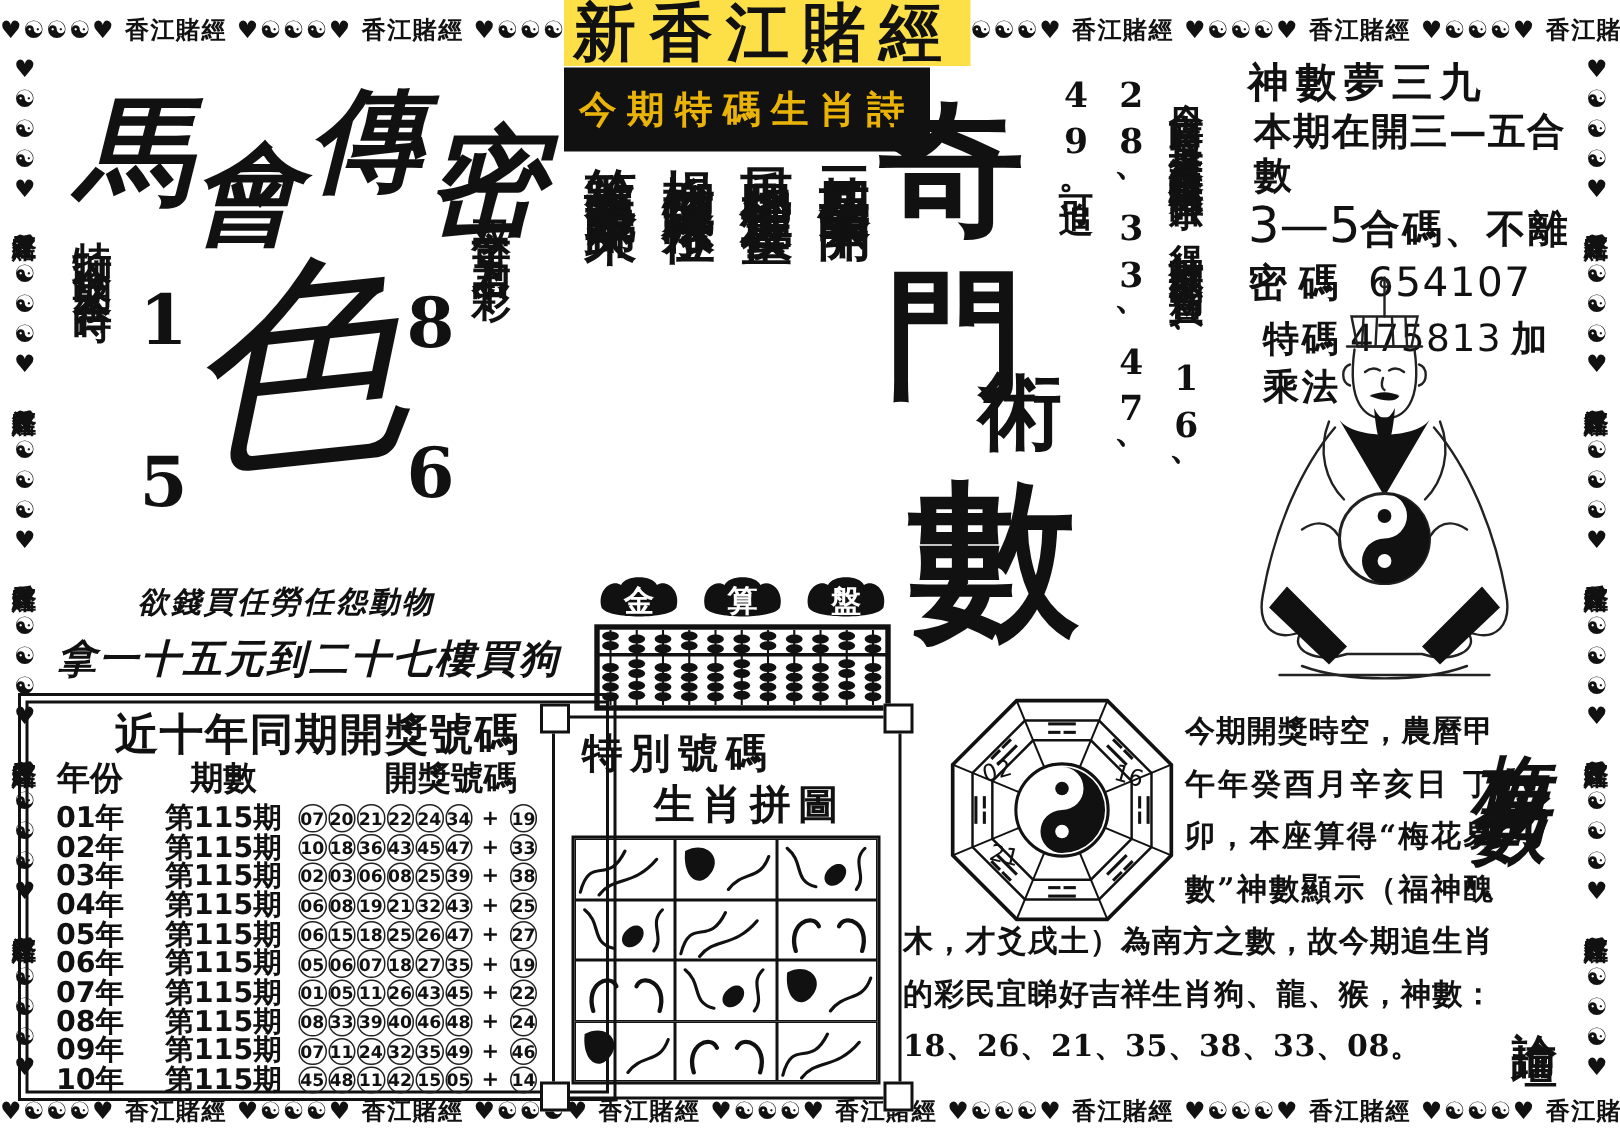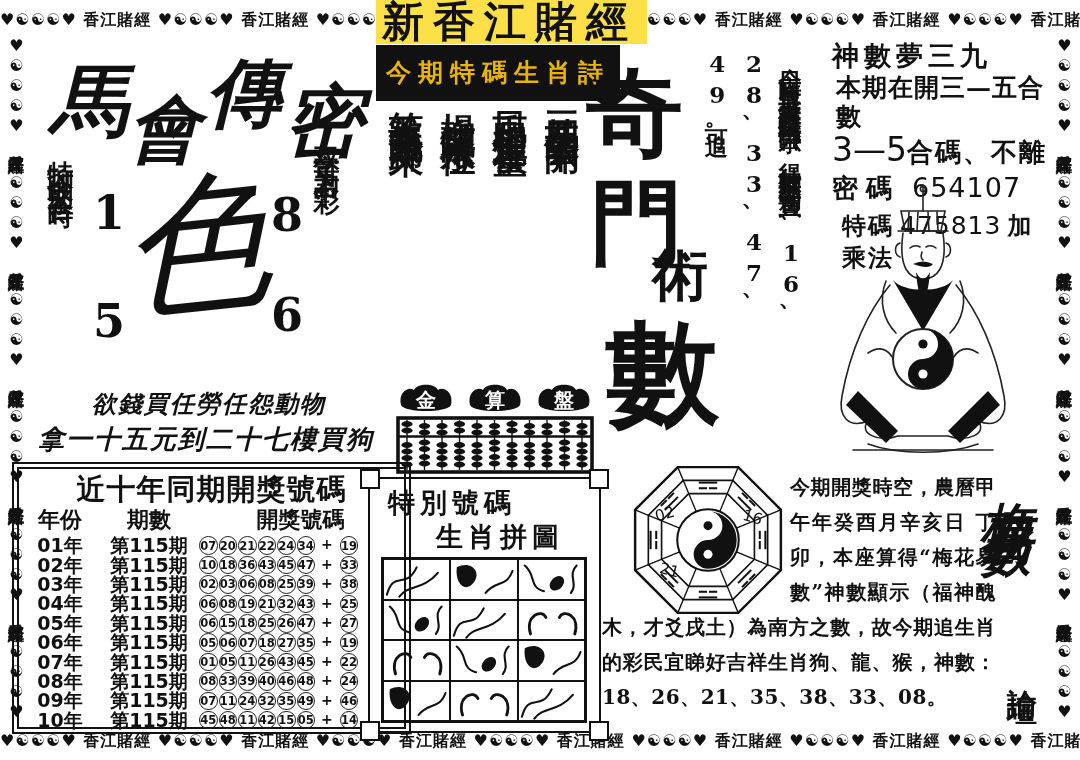--- a/index.html
+++ b/index.html
@@ -30,33 +30,33 @@
   #mc3{left:284px;top:70px;font-size:78px}
   .vphrase{writing-mode:vertical-rl;text-orientation:upright;font:700 26px "DejaVu Serif",serif;letter-spacing:7px}
   #phrase-left{left:44px;top:140px;height:230px}
   #phrase-right{left:310px;top:126px;height:262px}
   .bignum{position:absolute;font:700 46px/1 "DejaVu Serif","Liberation Serif",serif}
   #n1{left:93px;top:190px} #n5{left:93px;top:298px}
   #n8{left:271px;top:192px} #n6{left:271px;top:292px}
   #glyph{left:122px;top:168px;font:400 150px/1 "DejaVu Serif",serif;font-style:italic;
          transform:rotate(-6deg) skewX(-4deg)}
   .callig{font-style:italic;font-weight:700;font-family:"DejaVu Serif",serif;letter-spacing:2px}
-  #hint1{left:92px;top:388px;font-size:24px}
+  #hint1{left:92px;top:388px;font-size:20px}
   #hint2{left:38px;top:422px;font-size:26px}
 
   
   #history{left:12px;top:462px;width:399px;height:272px;border:2.5px solid #111;padding:3px;box-sizing:border-box}
   #history .inner{border:2px solid #111;width:100%;height:100%;box-sizing:border-box;padding:3px 2px 0}
   .t-title{font:900 29px/34px "DejaVu Sans","Liberation Sans",sans-serif;text-align:center;letter-spacing:1px}
   .thead{display:flex;font:900 22px/26px "DejaVu Sans",sans-serif;margin:1px 0 3px}
   .h-year{width:78px;text-align:center}.h-period{width:100px;text-align:center}.h-nums{flex:1;text-align:center}
   .trow{display:flex;align-items:center;height:19.4px;font-family:"DejaVu Sans","Liberation Sans",sans-serif}
   .tyear{width:78px;text-align:center;font:600 19px/1 "DejaVu Sans",sans-serif}
   .tperiod{width:100px;text-align:center;font:600 19px/1 "DejaVu Sans",sans-serif}
-  .tnums{flex:1;display:flex;align-items:flex-start}
+  .tnums{flex:1;display:flex;align-items:center}
   .numcirc{width:18.5px;height:18.5px;border:1.5px solid #222;border-radius:50%;box-sizing:border-box;
            display:flex;align-items:center;justify-content:center;
            font:700 11.5px "DejaVu Sans",sans-serif;margin-right:1px;flex:none}
   .plus{font:700 14px "DejaVu Sans",sans-serif;margin:0 5px}
   .special{margin-left:2px}
 
   
   #poem{left:374px;top:84px;height:292px;writing-mode:vertical-rl}
   .poem-col{font:700 35px/39px "DejaVu Serif","Liberation Serif",serif;letter-spacing:5px;margin-left:13px}
 

